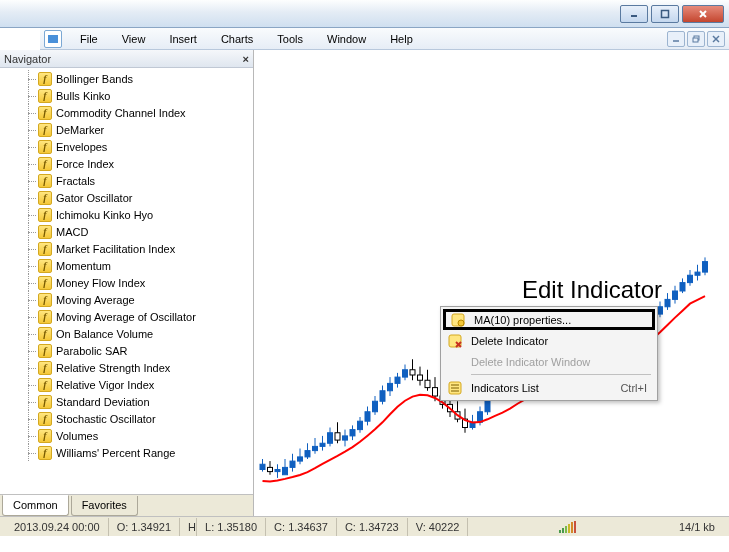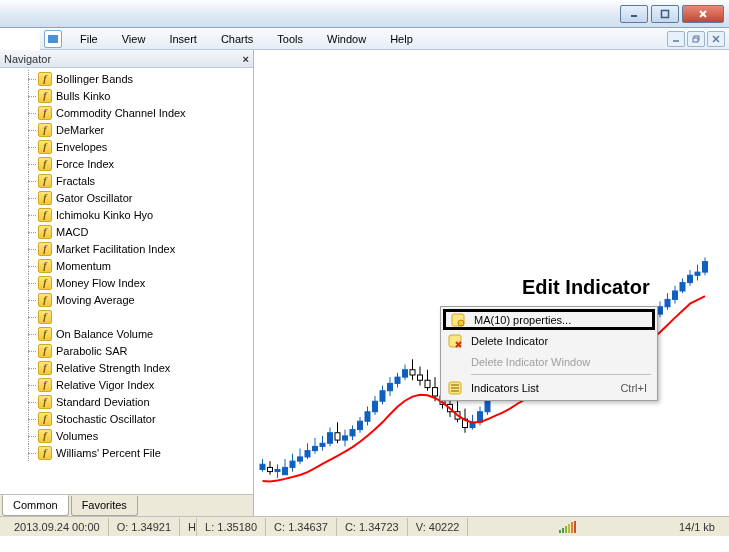--- a/index.html
+++ b/index.html
@@ -40,21 +40,21 @@
 .chart-svg { position:absolute; top:0; left:0; }
 
 .context-menu { position:absolute; background:#f4f4f4; border:1px solid #a0a0a0; box-shadow:2px 2px 4px rgba(0,0,0,0.25); padding:2px; z-index:200; }
 .ctx-item { display:flex; align-items:center; height:21px; padding:0 24px 0 2px; cursor:pointer; position:relative; font-size:11px;}
 .ctx-item.disabled { color:#a0a0a0; }
 .ctx-icon { width:20px; height:20px; display:flex; align-items:center; justify-content:center; margin-right:6px;}
 .ctx-sep { height:1px; background:#c0c0c0; margin:2px 4px 2px 28px; }
 .ctx-shortcut { position:absolute; right:8px; color:#555; }
 .highlight-box { border:3px solid #000; }
 
-.annotation { position:absolute; font-size:20px; font-weight:bold; color:#000; font-family: Arial, sans-serif; z-index:150;}
+.annotation { position:absolute; font-size:24px; font-weight:normal; color:#000; font-family: Arial, sans-serif; z-index:150;}
 
 .statusbar { height:20px; background:#ece9d8; border-top:1px solid #c0c0c0; display:flex; align-items:center; padding:0 6px; font-size:11px; color:#333; }
 .status-cell { padding:0 8px; border-right:1px solid #c4c0b0; height:18px; display:flex; align-items:center;}
 .status-cell:last-of-type { border-right:none; margin-left:auto;}
 .bars-icon { display:flex; align-items:flex-end; gap:1px; height:12px; margin-right:4px; margin-left:auto;}
 .bar { width:2px; }
 .bar:nth-child(1){height:3px;background:#4a9a4a;}
 .bar:nth-child(2){height:5px;background:#4a9a4a;}
 .bar:nth-child(3){height:7px;background:#7aba4a;}
 .bar:nth-child(4){height:9px;background:#c8b828;}
@@ -174,20 +174,21 @@
         <div class="tree-item">
           <span class="f-icon">f</span>
           <span>Money Flow Index</span>
         </div>
         <div class="tree-item">
           <span class="f-icon">f</span>
           <span>Moving Average</span>
         </div>
         <div class="tree-item">
           <span class="f-icon">f</span>
+          <span>Moving Average of Oscillator</span>
         </div>
         <div class="tree-item">
           <span class="f-icon">f</span>
           <span>On Balance Volume</span>
         </div>
         <div class="tree-item">
           <span class="f-icon">f</span>
           <span>Parabolic SAR</span>
         </div>
         <div class="tree-item">
@@ -205,21 +206,21 @@
         <div class="tree-item">
           <span class="f-icon">f</span>
           <span>Stochastic Oscillator</span>
         </div>
         <div class="tree-item">
           <span class="f-icon">f</span>
           <span>Volumes</span>
         </div>
         <div class="tree-item">
           <span class="f-icon">f</span>
-          <span>Williams' Percent File</span>
+          <span>Williams' Percent Range</span>
         </div>
       </div>
     <div class="nav-tabs">
       <div class="nav-tab active">Common</div>
       <div class="nav-tab">Favorites</div>
     </div>
   </div>
 
   <div class="chart-area">
     <svg class="chart-svg" width="480" height="450">

